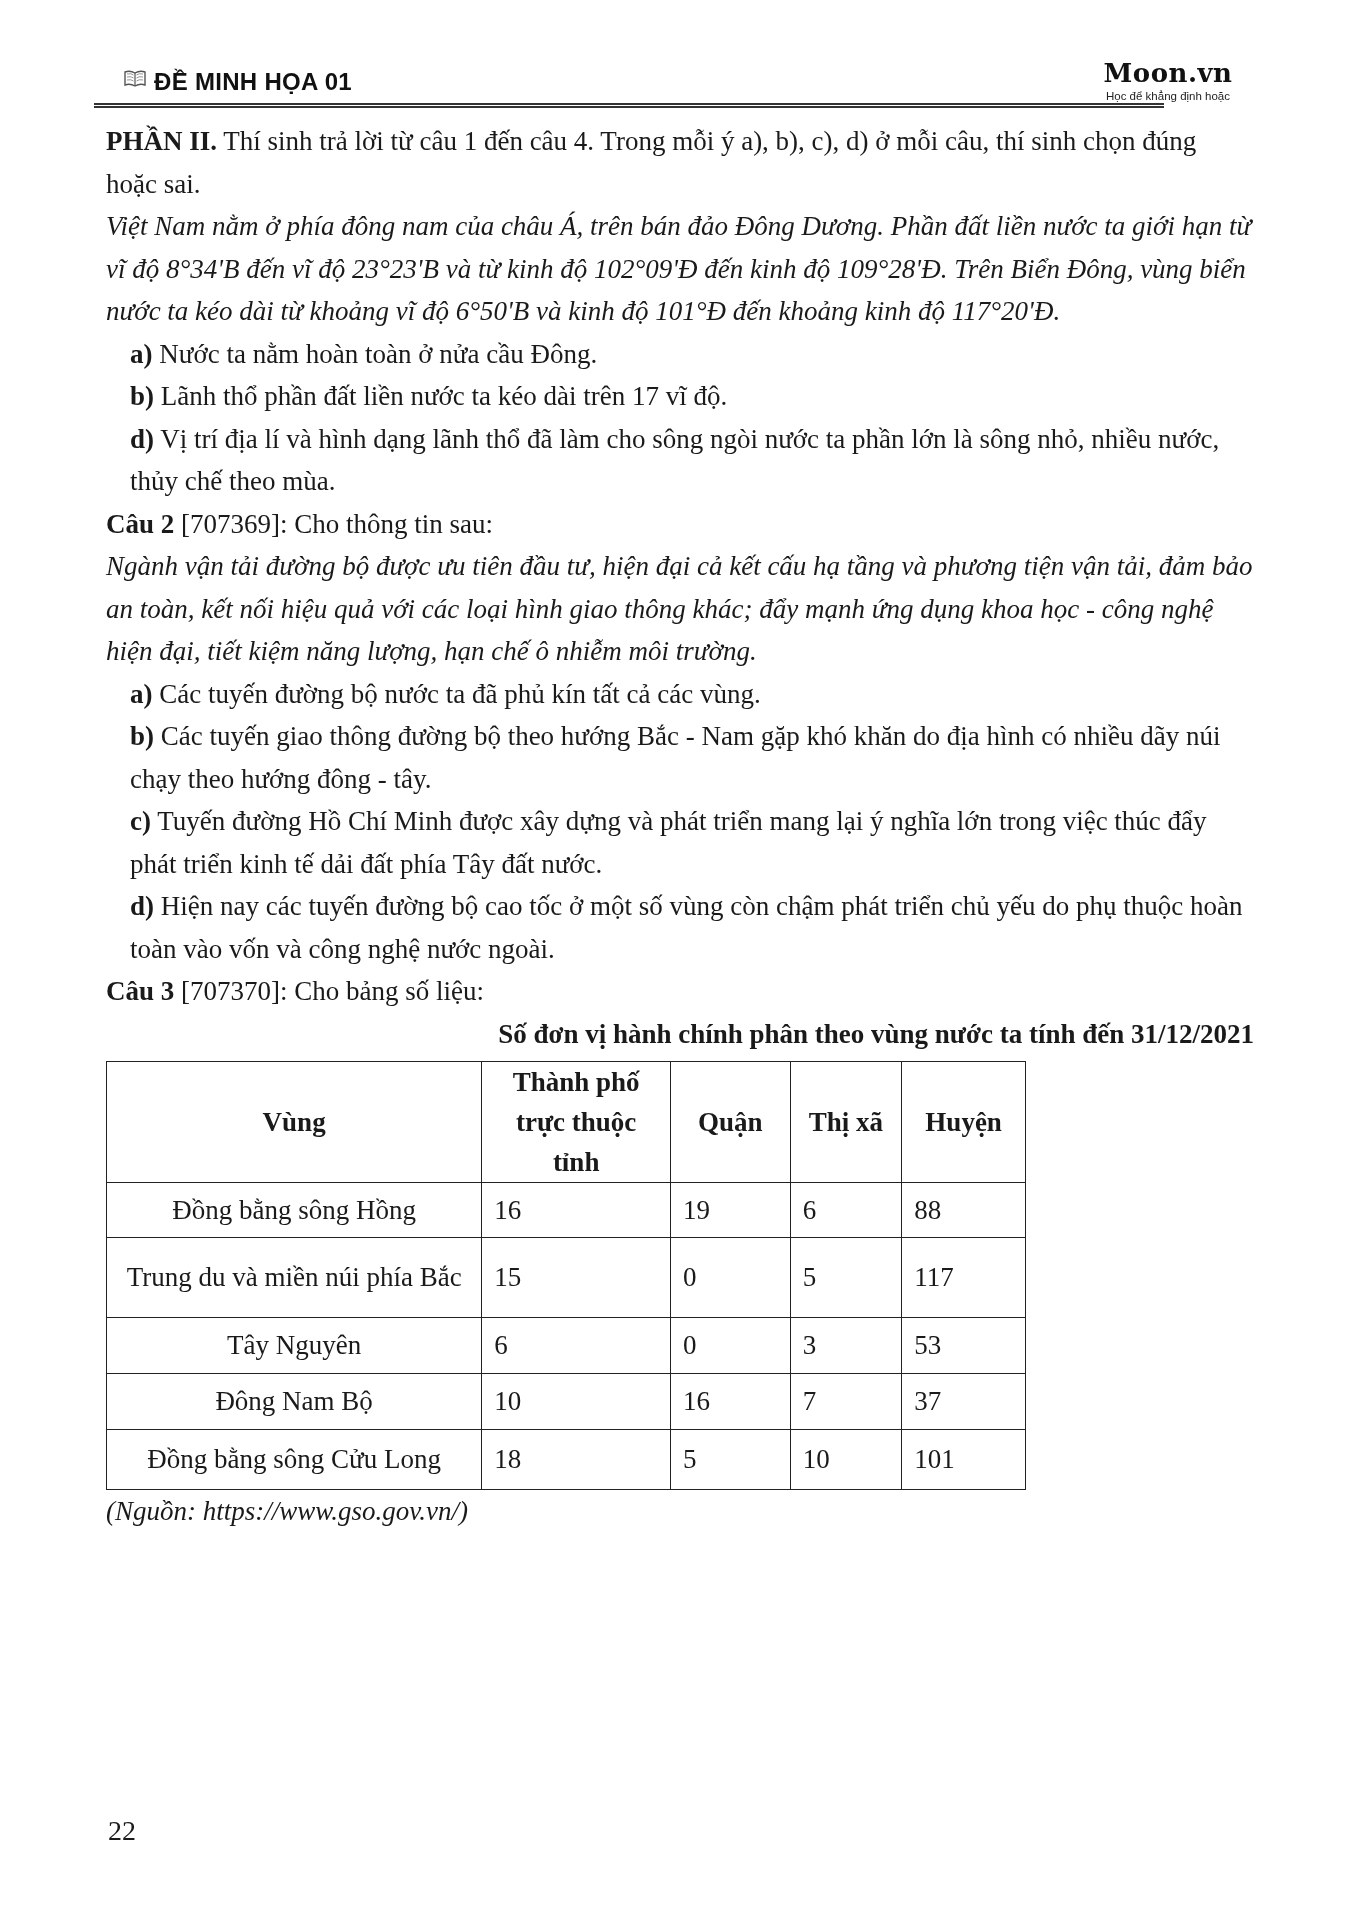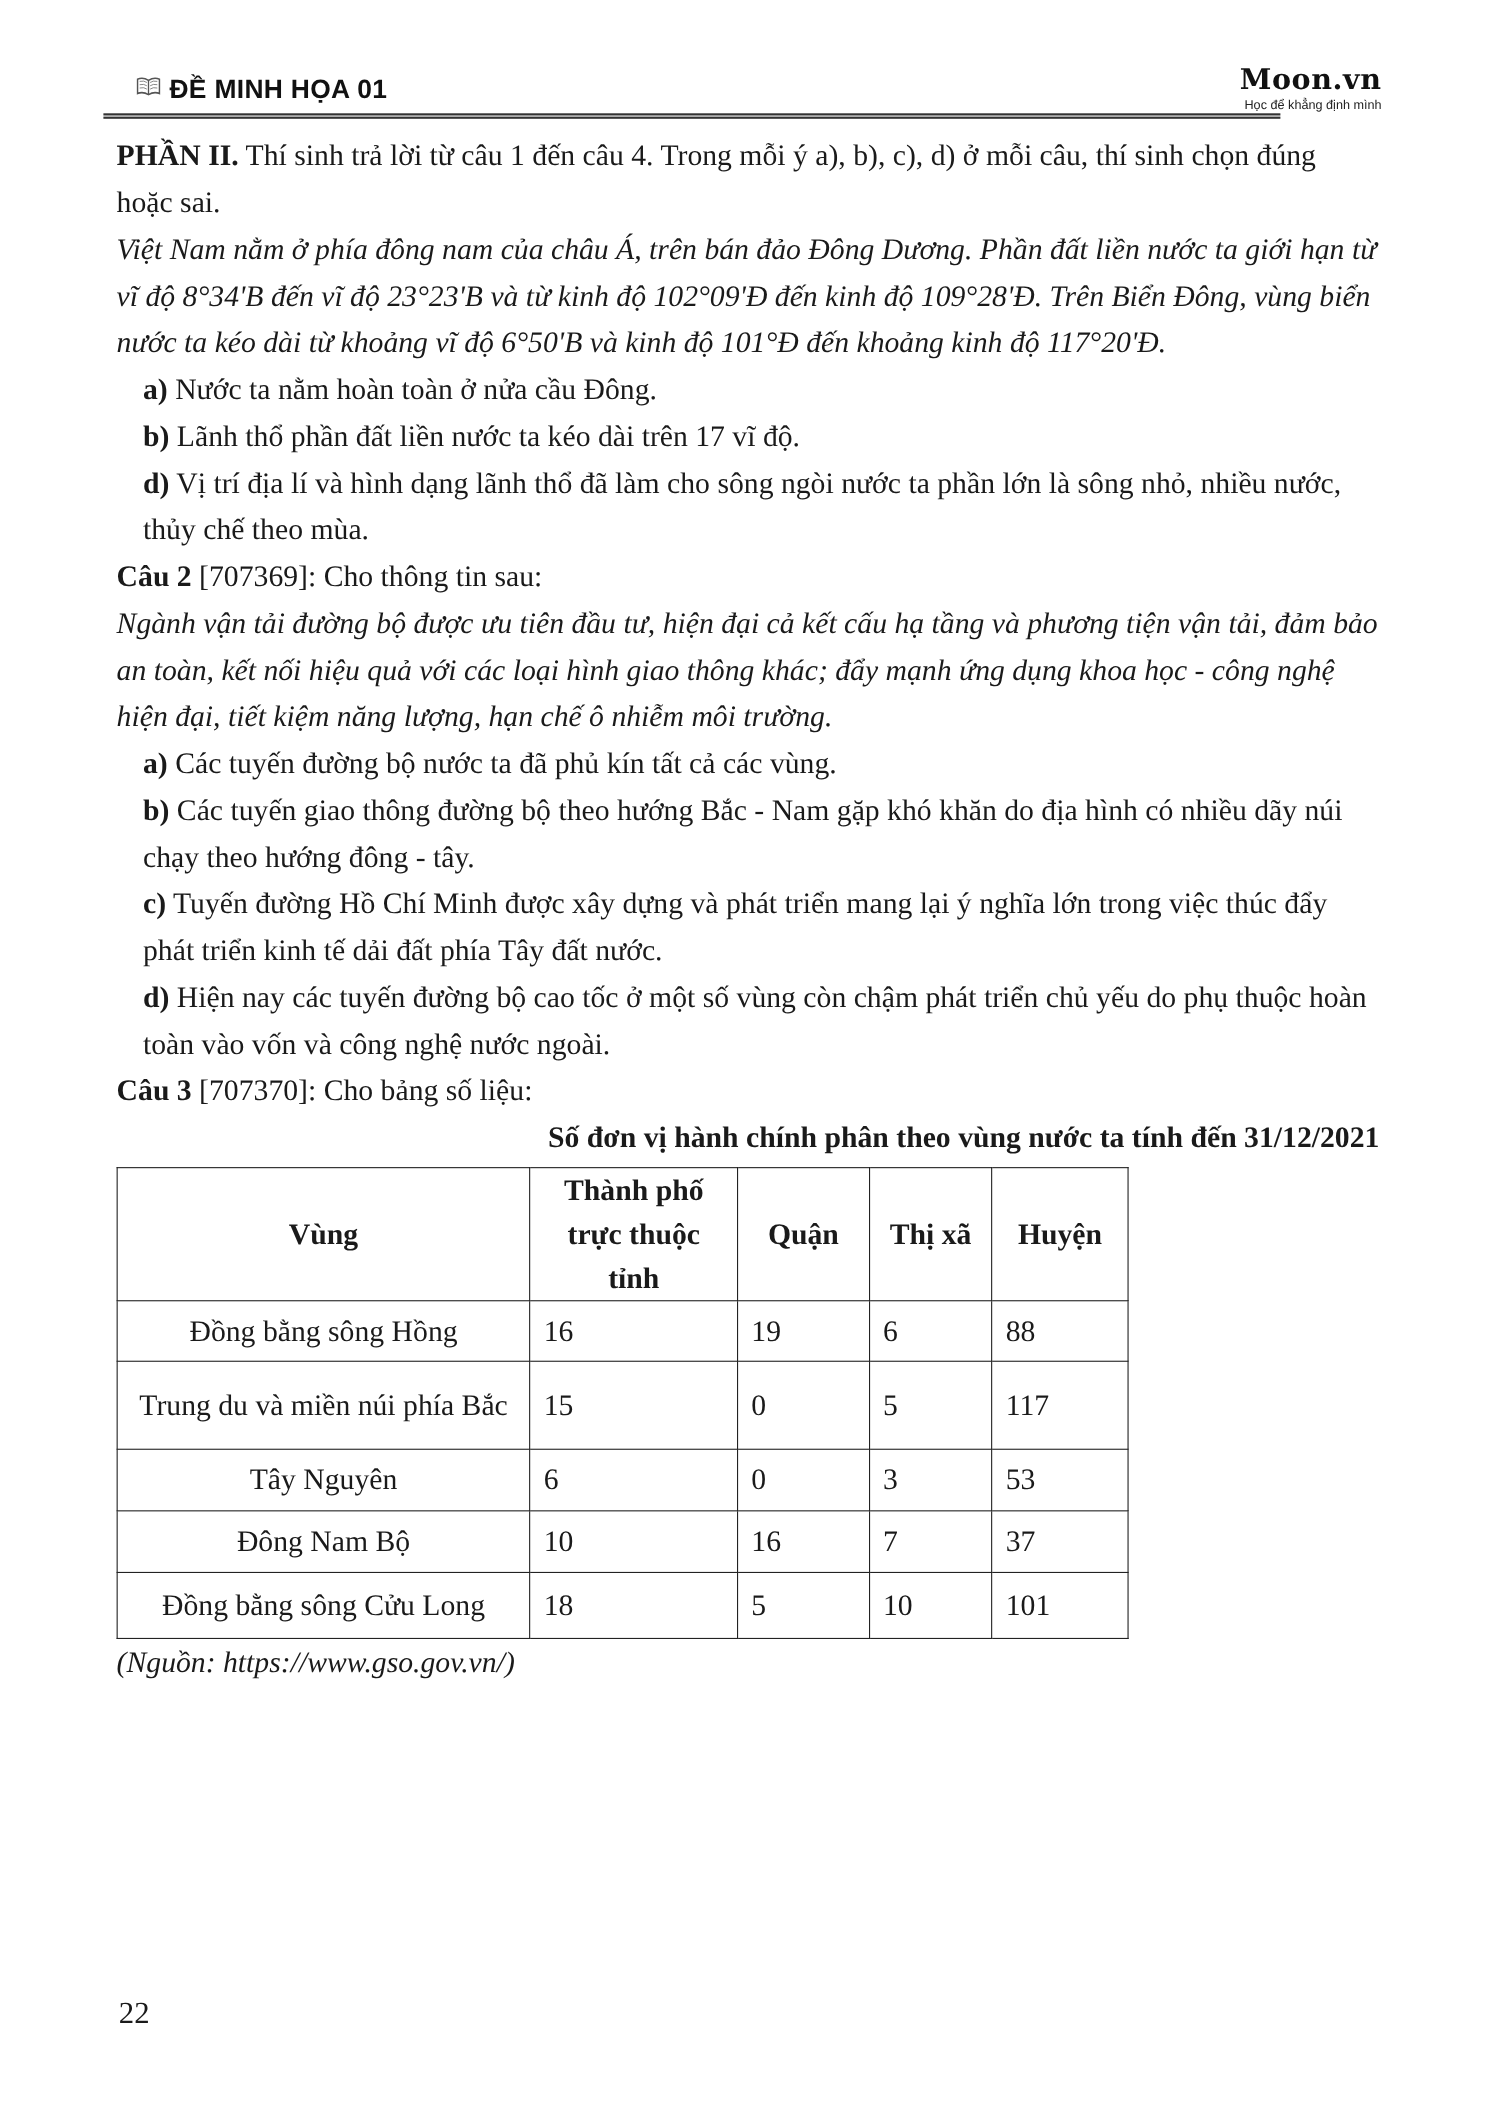--- a/index.html
+++ b/index.html
@@ -18,21 +18,21 @@
   }
   .header .book-icon {
     position: absolute; left: 20px; top: 12px; width: 22px; height: 18px;
   }
   .header .title-text { margin-left: 30px; }
   .header .rule {
     position: absolute; left: -10px; top: 45px; width: 1070px; height: 5px;
     border-top: 2px solid #333; border-bottom: 2px solid #333; box-sizing: border-box;
   }
   .brand {
-    position: absolute; left: 1080px; top: 58px; width: 176px; text-align: right;
+    position: absolute; left: 1080px; top: 58px; width: 176px; text-align: center;
   }
   .brand .logo {
     font-family: "DejaVu Serif", serif; font-weight: bold; font-size: 26px;
     letter-spacing: 0.5px; color: #111; line-height: 30px;
   }
   .brand .slogan {
     font-family: "Liberation Sans", "DejaVu Sans", sans-serif;
     font-size: 11.5px; color: #222; line-height: 16px;
   }
   .content {
@@ -71,21 +71,21 @@
       <line x1="11" y1="3" x2="11" y2="16" stroke="#555" stroke-width="1.2"></line>
       <path d="M3 4 Q7 3 9.5 5 M3 7 Q7 6 9.5 8 M3 10 Q7 9 9.5 11 M12.5 5 Q15 3 19 4 M12.5 8 Q15 6 19 7 M12.5 11 Q15 9 19 10" stroke="#777" stroke-width="0.8" fill="none"></path>
     </svg>
     <span class="title-text">ĐỀ MINH HỌA 01</span>
   </div>
   <div class="rule"></div>
 </div>
 
 <div class="brand">
   <div class="logo">Moon.vn</div>
-  <div class="slogan">Học để khẳng định mình</div>
+  <div class="slogan">Học để khẳng định hoặc</div>
 </div>
 
 <div class="content">
   <p>
     <span class="b">PHẦN II.</span><span> Thí sinh trả lời từ câu 1 đến câu 4. Trong mỗi ý a), b), c), d) ở mỗi câu, thí sinh chọn đúng hoặc sai.</span>
   </p>
 
   <p class="it">Việt Nam nằm ở phía đông nam của châu Á, trên bán đảo Đông Dương. Phần đất liền nước ta giới hạn từ vĩ độ 8°34'B đến vĩ độ 23°23'B và từ kinh độ 102°09'Đ đến kinh độ 109°28'Đ. Trên Biển Đông, vùng biển nước ta kéo dài từ khoảng vĩ độ 6°50'B và kinh độ 101°Đ đến khoảng kinh độ 117°20'Đ.</p>
   <p class="opt"><span class="b">a)</span><span> Nước ta nằm hoàn toàn ở nửa cầu Đông.</span></p>
   <p class="opt"><span class="b">b)</span><span> Lãnh thổ phần đất liền nước ta kéo dài trên 17 vĩ độ.</span></p>

